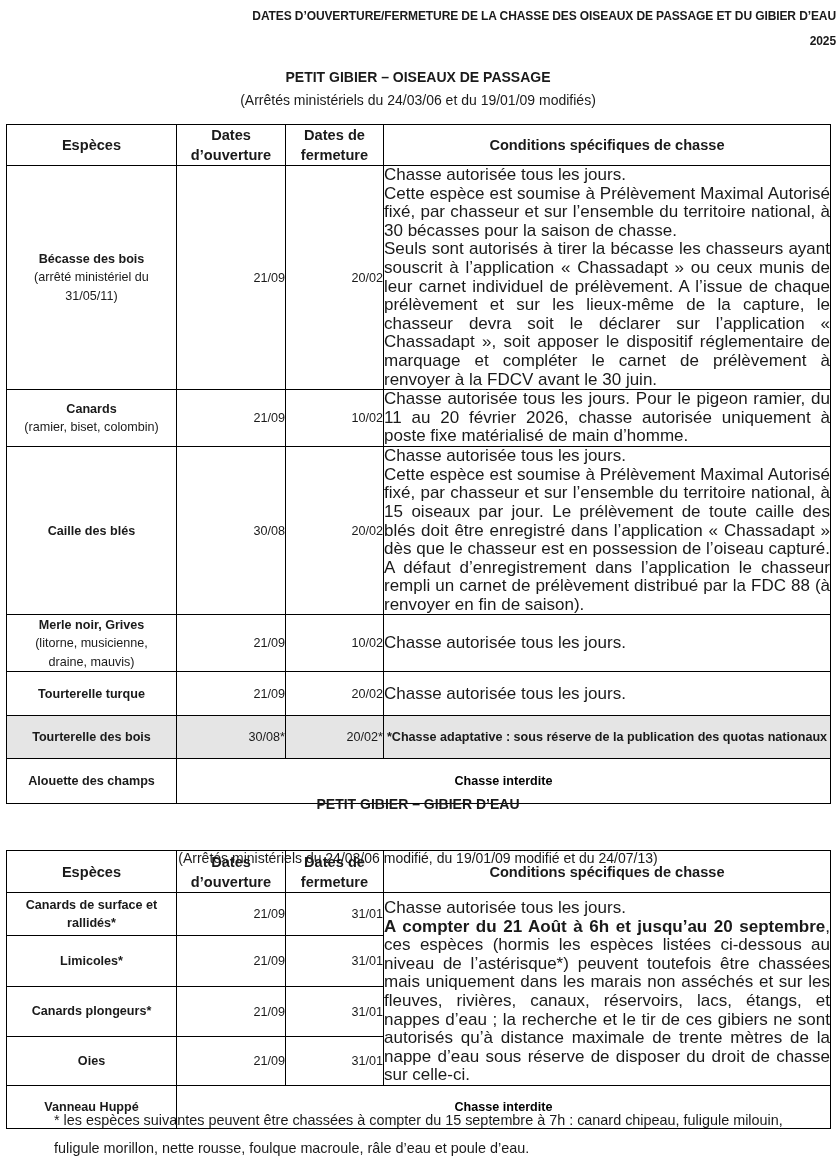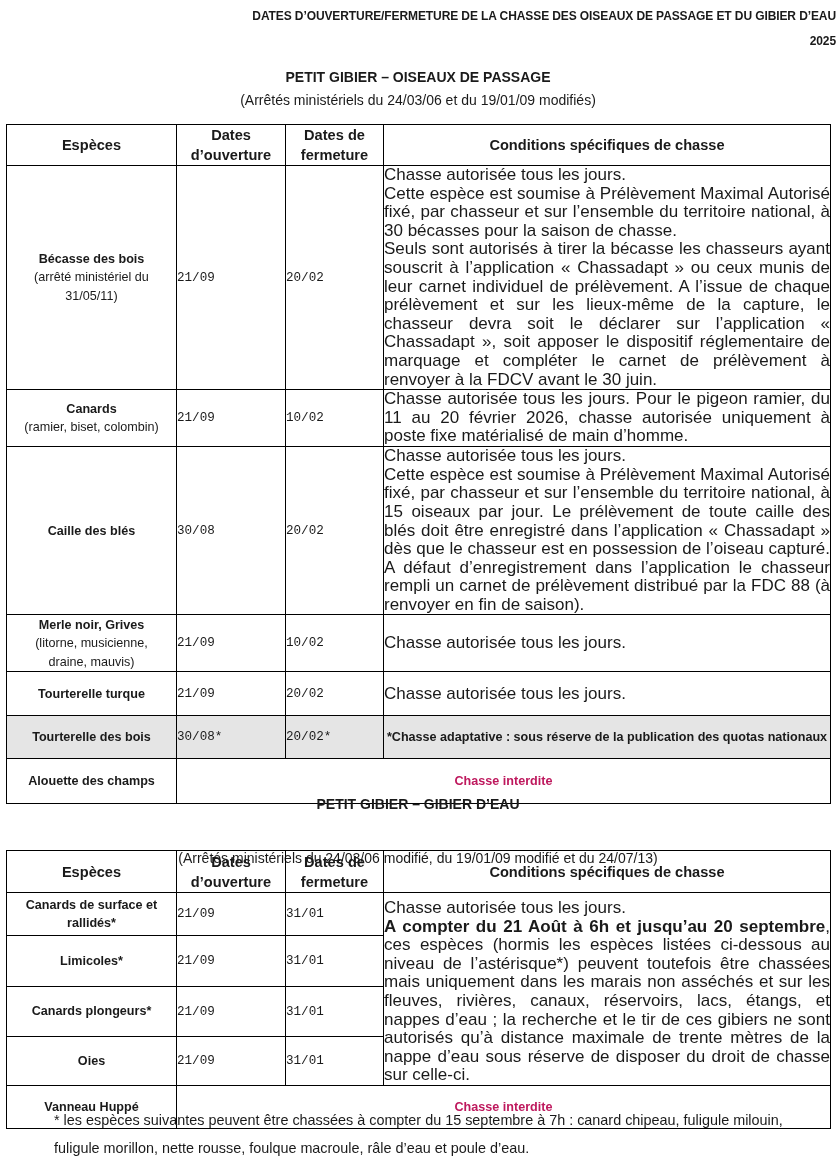--- a/index.html
+++ b/index.html
@@ -25,27 +25,27 @@
   table.grid {
     position: absolute; left: 6px; width: 824px;
     border-collapse: collapse; table-layout: fixed;
   }
   table.grid td, table.grid th {
     border: 1.5px solid #000; padding: 0; vertical-align: middle;
   }
   th { font-weight: bold; font-size: 14.6px; text-align: center; line-height: 20px; }
   td.sp { text-align: center; font-size: 12.6px; line-height: 18.5px; }
   td.sp .nm { font-weight: bold; }
-  td.dt { text-align: left; font-size: 12.6px; font-family: Liberation Mono, monospace; }
+  td.dt { text-align: right; font-size: 12.6px; }
   td.cond {
     font-size: 17px; line-height: 18.6px; text-align: justify;
     padding: 1px 5px 1px 5px;
   }
   td.cond p { margin: 0; }
-  td.forbid { text-align: center; color: #be185d; font-weight: bold; font-size: 12.6px; }
+  td.forbid { text-align: center; color: #000000; font-weight: bold; font-size: 12.6px; }
   tr.shaded td { background: #e5e5e5; }
   td.adapt { text-align: center; font-weight: bold; font-size: 12.6px; line-height: 18.5px; padding: 0 8px; }
   .footnote {
     position: absolute; left: 54px; top: 1106px; width: 760px;
     font-size: 14.4px; line-height: 28px;
   }
   b { font-weight: bold; }
 </style>
 </head>
 <body>

